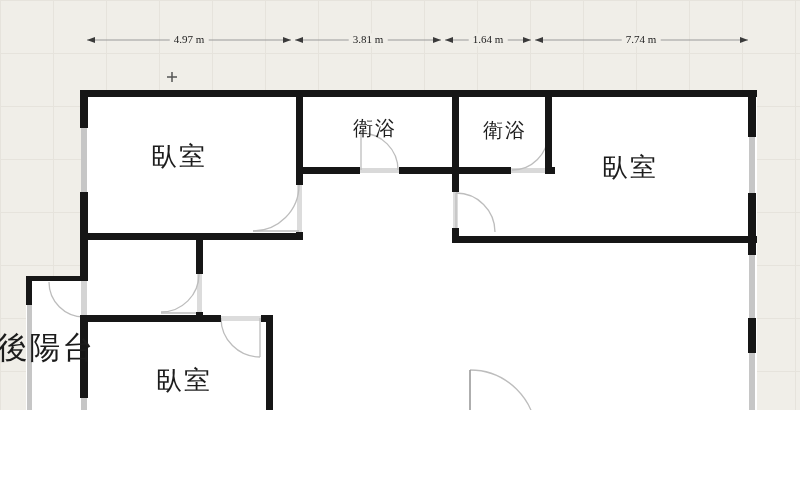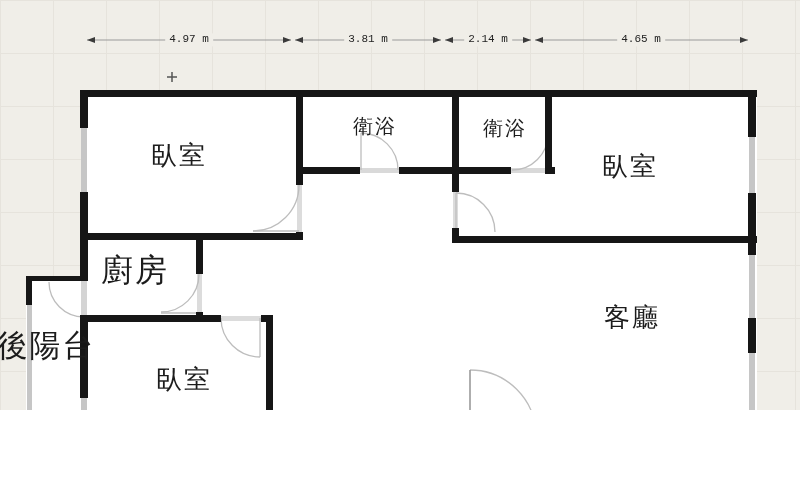--- a/index.html
+++ b/index.html
@@ -5,21 +5,21 @@
   html,body{margin:0;padding:0;}
   #canvas{
     position:relative;
     width:800px;height:410px;
     overflow:hidden;
     background-color:#f0eee8;
     background-image:
       linear-gradient(#e6e3dc 1px, transparent 1px),
       linear-gradient(90deg,#e6e3dc 1px, transparent 1px);
     background-size:53px 53px;
-    font-family:Liberation Mono, monospace;
+    font-family:Liberation Serif, serif;
   }
   #plan-svg{position:absolute;left:0;top:0;}
   .room-label{
     position:absolute;
     transform:translate(-50%,-50%);
     color:#1c1c1c;
     font-size:26px;
     letter-spacing:2px;
     white-space:nowrap;
     line-height:1;
@@ -146,25 +146,23 @@
     </g>
 
     <g stroke="#555" stroke-width="1.5">
       <line x1="167" y1="77" x2="177" y2="77"></line>
       <line x1="172" y1="72" x2="172" y2="82"></line>
     </g>
   </svg>
 
   <span class="dim-label" style="left:189px;top:40px;">4.97 m</span>
   <span class="dim-label" style="left:368px;top:40px;">3.81 m</span>
-  <span class="dim-label" style="left:488px;top:40px;">2.14 m</span>
-  <span class="dim-label" style="left:641px;top:40px;">4.65 m</span>
+  <span class="dim-label" style="left:488px;top:40px;">1.64 m</span>
+  <span class="dim-label" style="left:641px;top:40px;">7.74 m</span>
 
   <span class="room-label" style="left:179px;top:157px;">臥室</span>
   <span class="room-label small" style="left:375px;top:128px;">衛浴</span>
   <span class="room-label small" style="left:505px;top:130px;">衛浴</span>
   <span class="room-label" style="left:630px;top:168px;">臥室</span>
-  <span class="room-label" style="left:135px;top:273px;font-size:32px;">廚房</span>
-  <span class="room-label" style="left:632px;top:319px;">客廳</span>
   <span class="room-label" style="left:184px;top:381px;">臥室</span>
   <span class="room-label balcony" style="left:46px;top:347px;">後陽台</span>
 
 </div>
 
 </body></html>

